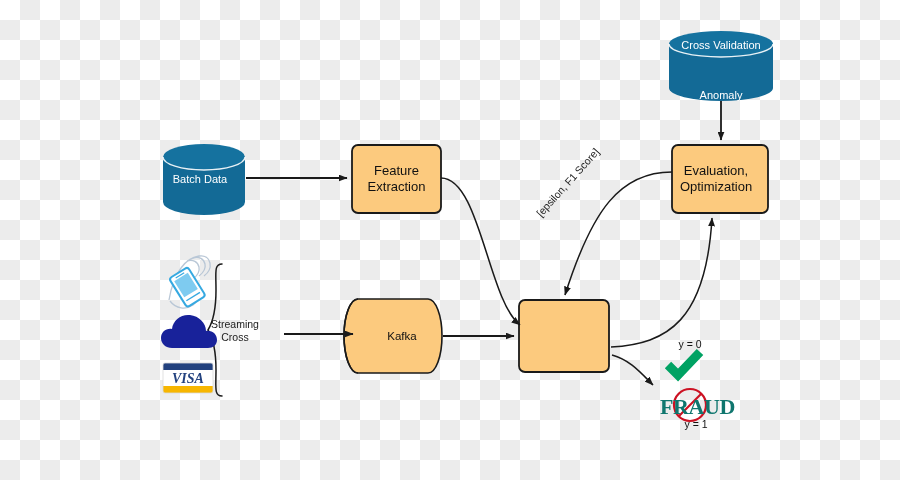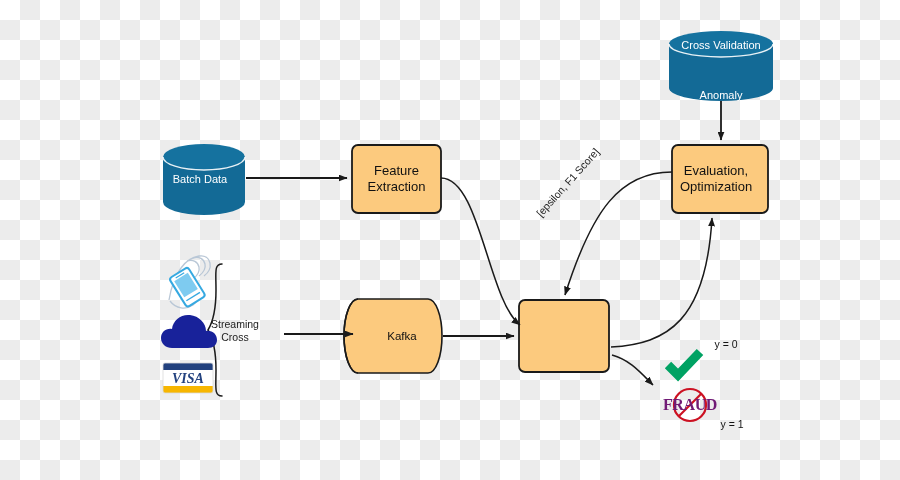--- a/index.html
+++ b/index.html
@@ -20,25 +20,25 @@
     position:absolute;
     display:flex;align-items:center;justify-content:center;
     text-align:center;
     pointer-events:none;
     line-height:1.25;
   }
   .boxLabel{font-size:13px;color:#111111;}
   .cylLabelWhite{font-size:11px;color:#ffffff;gap:36px;}
   .cylLabelDark{font-size:11.5px;color:#111111;}
   .edgeLabel{position:absolute;font-size:10.5px;color:#222222;text-align:center;line-height:1.25;}
-  .tinyLabel{position:absolute;font-size:10.5px;color:#111111;text-align:center;padding-left:36px;}
+  .tinyLabel{position:absolute;font-size:10.5px;color:#111111;text-align:center;}
   .fraudWrap{position:absolute;}
   .fraudText{
     font-family:"Liberation Serif", serif;
-    font-weight:bold;font-size:16px;color:#701a75;
+    font-weight:bold;font-size:22px;color:#0f766e;
     letter-spacing:-0.4px;
     line-height:1;
   }
 </style>
 </head>
 <body>
 
 <div id="stage">
 
   <svg id="diagram" viewBox="0 0 900 480">

